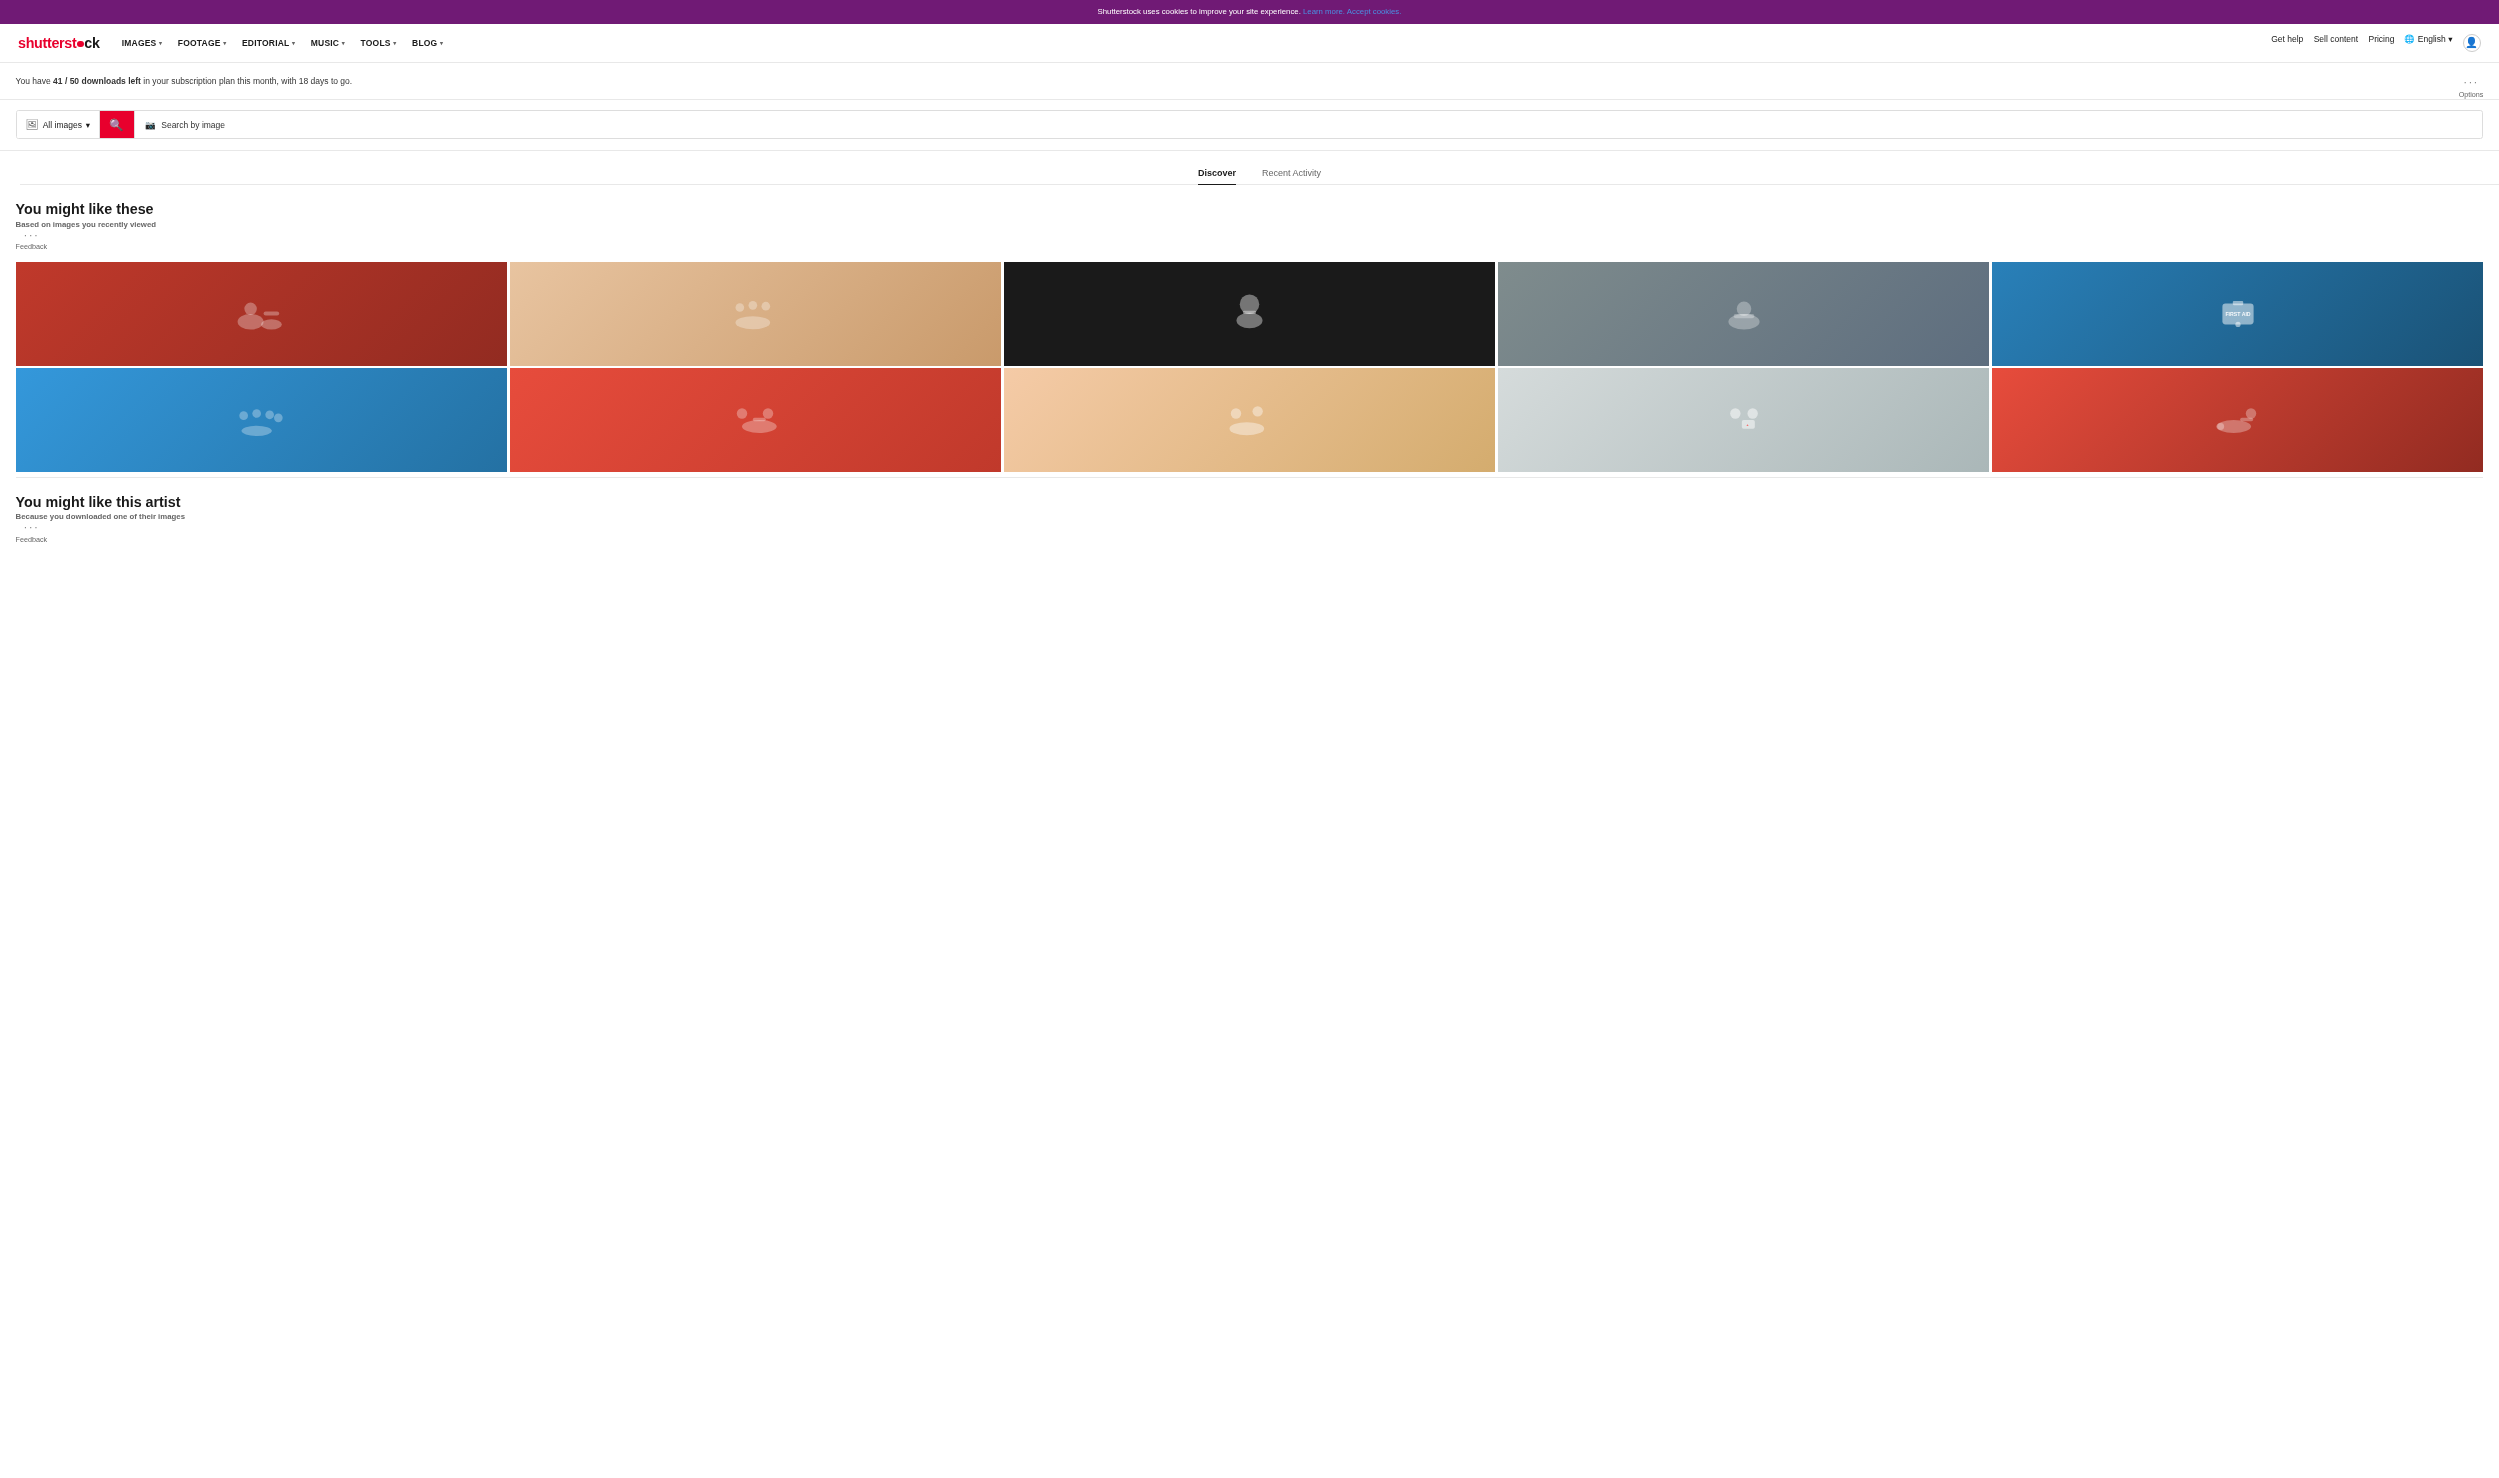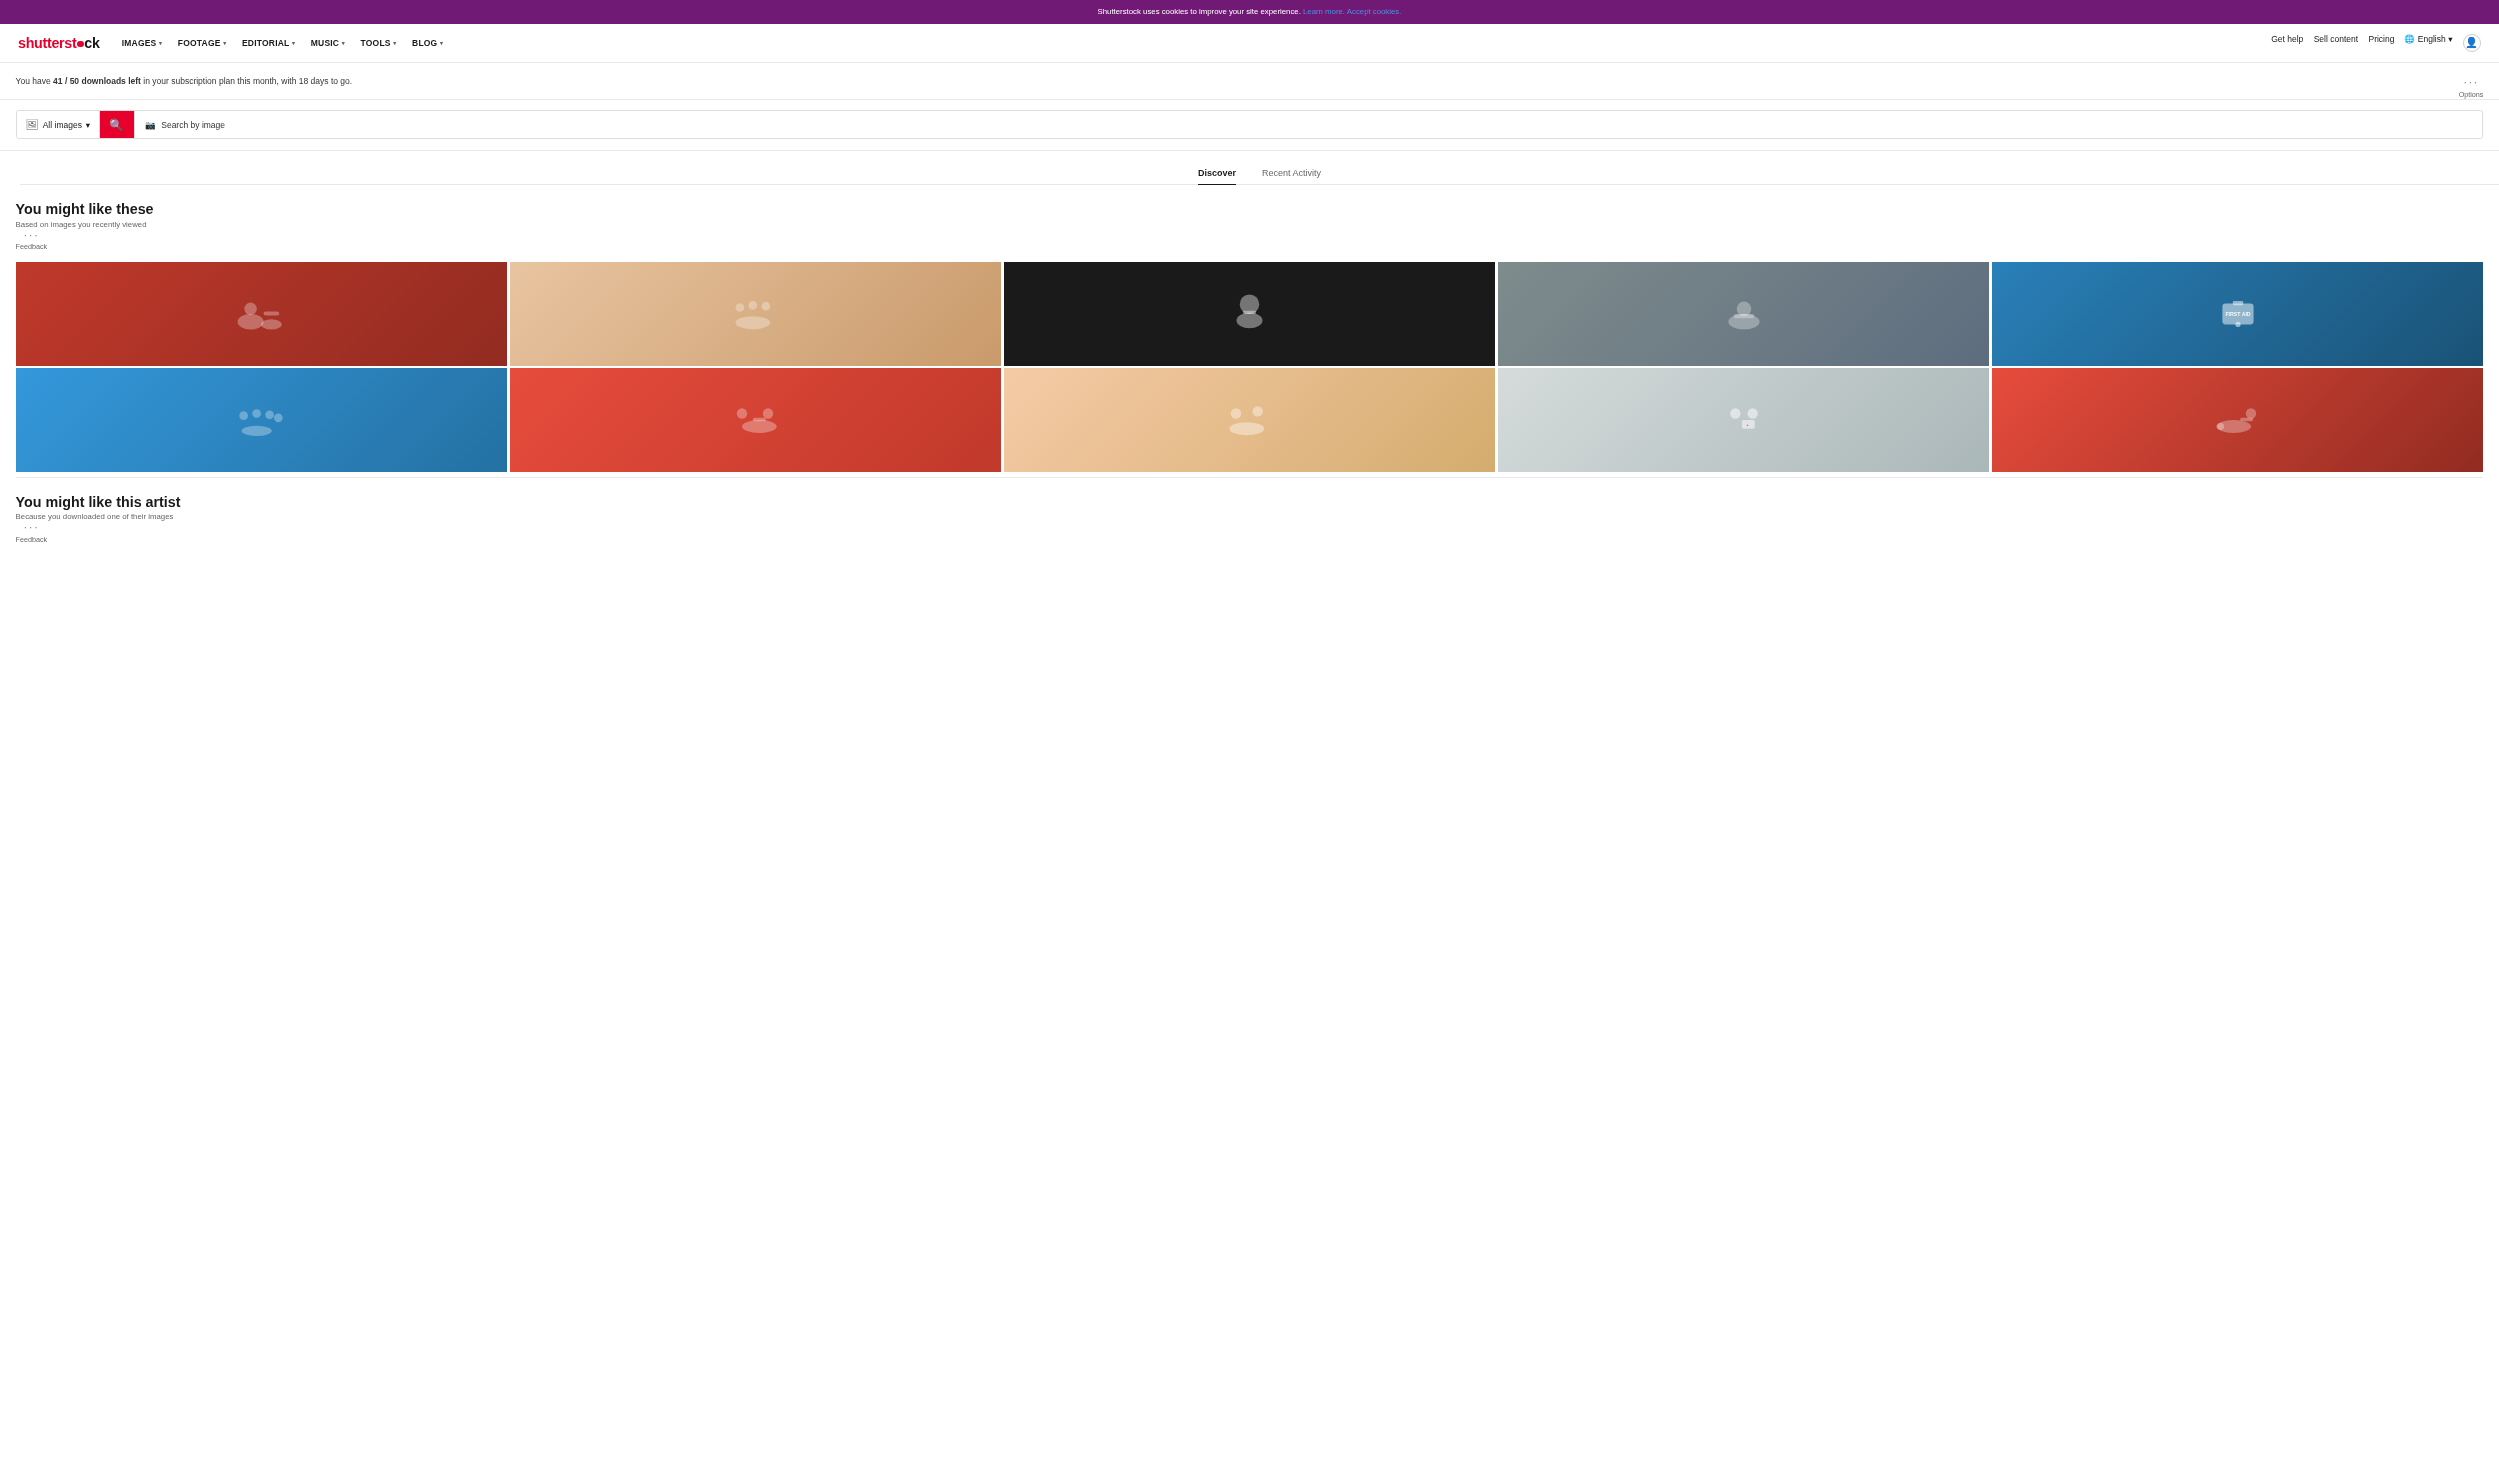--- a/index.html
+++ b/index.html
@@ -248,20 +248,21 @@
       flex-direction: column;
     }
     .section-title {
       font-size: 14.3px;
       font-weight: 700;
       margin-bottom: 2.6px;
     }
     .section-subtitle {
       font-size: 7.8px;
       color: #666;
+      font-weight: bold;
     }
     .feedback-btn {
       display: flex;
       flex-direction: column;
       align-items: center;
       gap: 2px;
       cursor: pointer;
       color: #666;
       font-size: 7.2px;
     }

